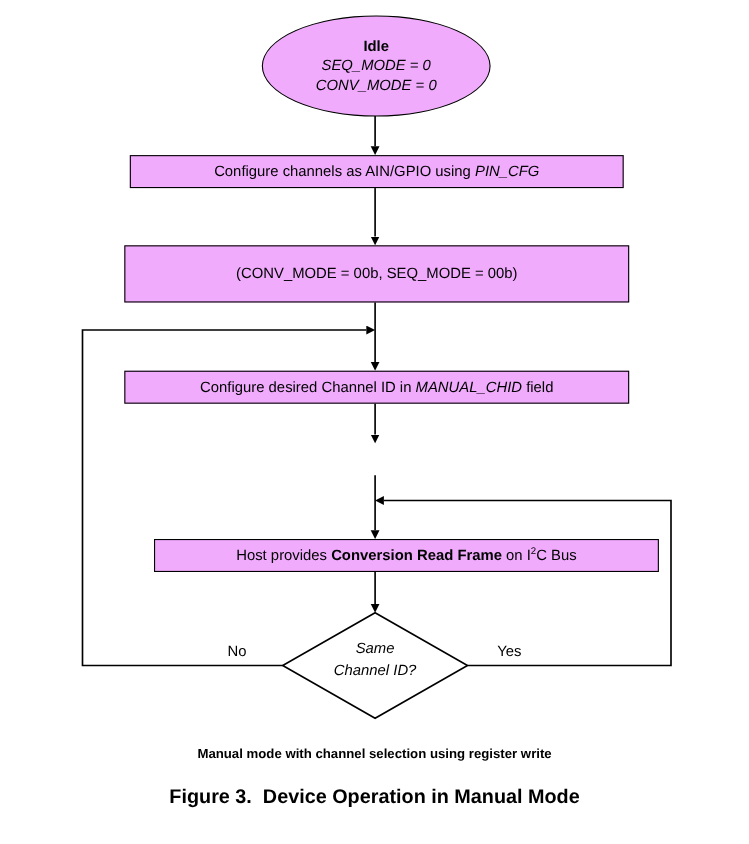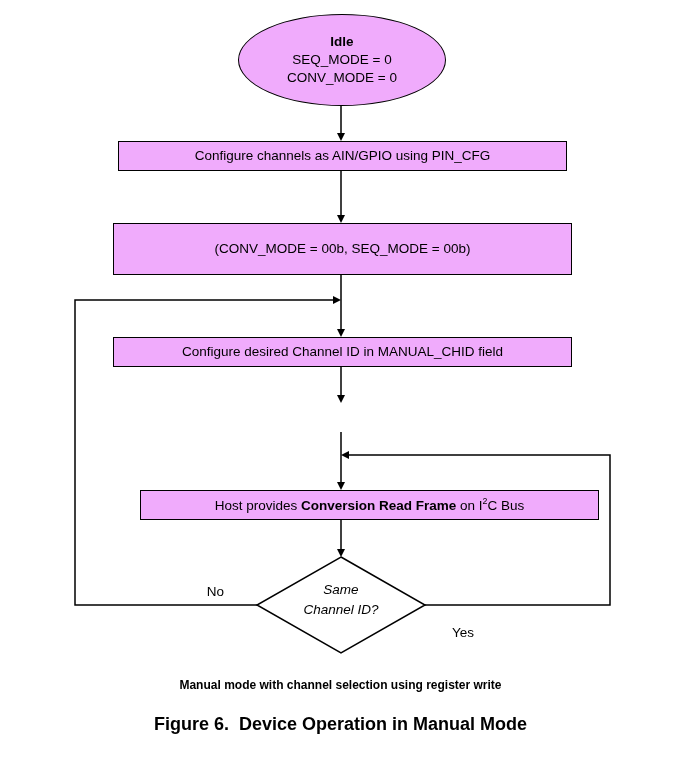--- a/index.html
+++ b/index.html
@@ -10,38 +10,38 @@
   .connectors { position: absolute; left: 0; top: 0; width: 681px; height: 767px; }
 
   .node {
     position: absolute; background: #f0abfc; border: 1.5px solid #000;
     display: flex; flex-direction: column; align-items: center; justify-content: center;
     text-align: center; font-size: 13.5px; line-height: 1.35;
   }
   .stadium { border-radius: 50%; }
 
   .b { font-weight: bold; }
-  .i { }
+  .i { font-style: italic; }
   .sup { font-size: 0.65em; vertical-align: super; }
 
   .n-idle  { left: 238px; top: 14px;  width: 206px; height: 90px; }
   .n-cfg   { left: 118px; top: 141px; width: 447px; height: 28px; }
   .n-mode  { left: 113px; top: 223px; width: 457px; height: 50px; }
   .n-chid  { left: 113px; top: 337px; width: 457px; height: 28px; }
   .n-start { left: 113px; top: 403px; width: 457px; height: 29px; }
   .n-read  { left: 113px; top: 490px; width: 457px; height: 28px; margin-left: 27px; }
 
   .diamond-text {
     position: absolute; left: 261px; top: 580px; width: 160px;
     text-align: center; font-size: 13.5px; line-height: 1.5; font-style: italic;
   }
 
   .edge-label { position: absolute; font-size: 13.5px; }
   .l-no  { left: 180px; top: 584px; width: 44px; text-align: right; }
-  .l-yes { left: 441px; top: 584px; width: 44px; text-align: center; margin-top: 41px; }
+  .l-yes { left: 441px; top: 584px; width: 44px; text-align: center; }
 
   .caption {
     position: absolute; top: 678px; left: 0; width: 100%;
     text-align: center; font-weight: bold; font-size: 12px;
   }
   .fig-title {
     position: absolute; top: 714px; left: 0; width: 100%;
     text-align: center; font-weight: bold; font-size: 18px; white-space: pre-wrap;
   }
 </style>
@@ -94,15 +94,15 @@
 
   <div class="diamond-text">
     <div>Same</div>
     <div>Channel ID?</div>
   </div>
 
   <div class="edge-label l-no">No</div>
   <div class="edge-label l-yes">Yes</div>
 
   <div class="caption">Manual mode with channel selection using register write</div>
-  <div class="fig-title">Figure 6.  Device Operation in Manual Mode</div>
+  <div class="fig-title">Figure 3.  Device Operation in Manual Mode</div>
 
 </div>
 
 </body></html>

